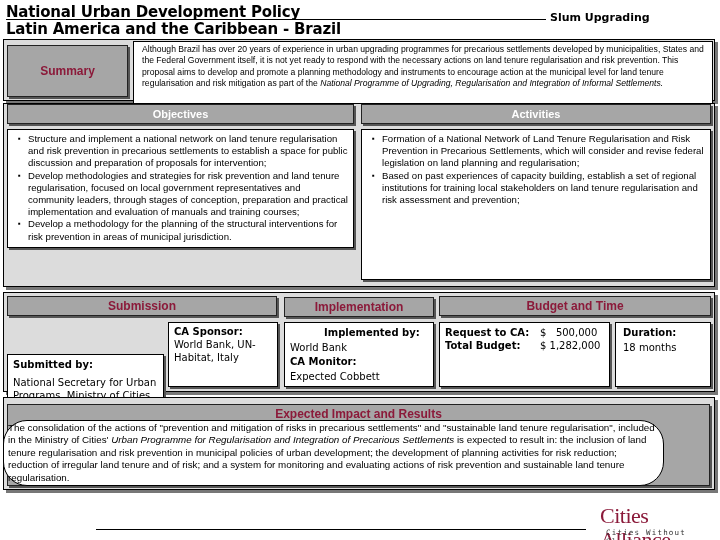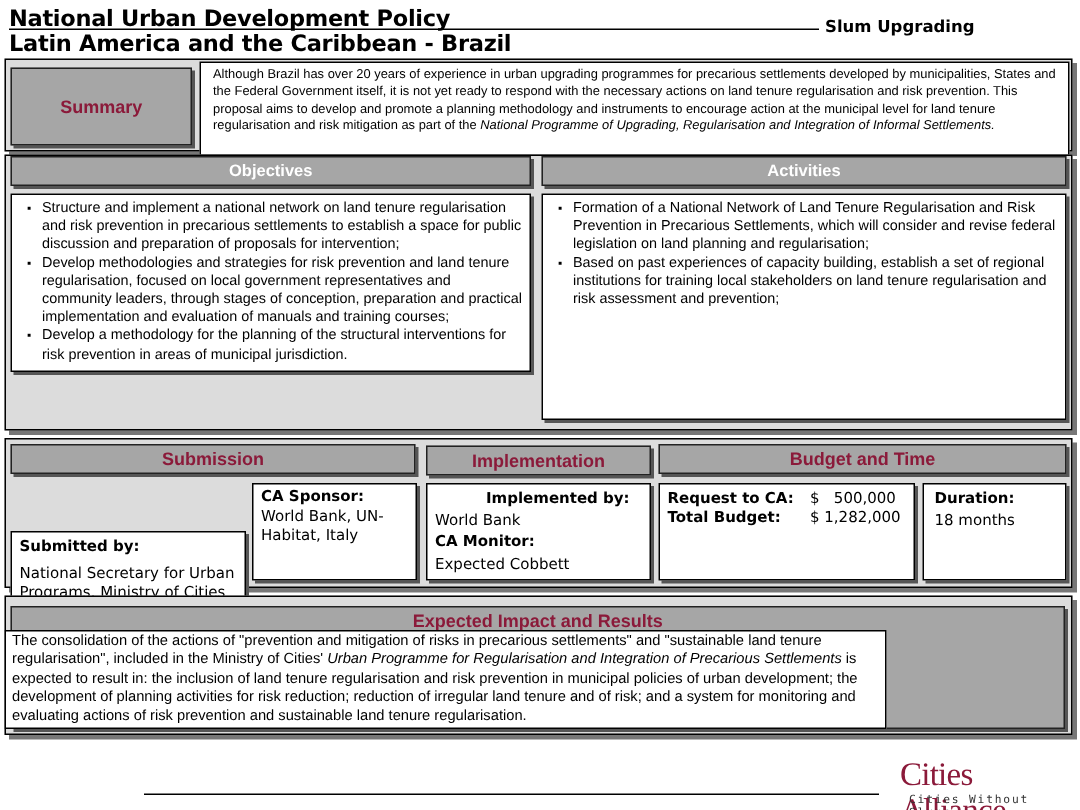--- a/index.html
+++ b/index.html
@@ -106,19 +106,19 @@
 </div>
 <div class="abs white-box" style="left:615px; top:322px; width:96px; height:65px; padding:4px 7px;">
   <div class="lbl" style="margin-bottom:3px;">Duration:</div>
   <div class="val">18 months</div>
 </div>
 
 <div class="abs panel" style="left:3px; top:397px; width:712px; height:93px;"></div>
 <div class="abs gray-head" style="left:7px; top:404px; width:703px; height:82px; font-size:12px; text-align:center; padding-top:0; line-height:18px; box-shadow:2px 2px 0 #555;">
   <span>Expected Impact and Results</span>
 </div>
-<div class="abs white-box" style="left:3px; top:420px; width:588px; height:66px; padding:1px 4px; font-size:9.8px; line-height:12.4px; box-shadow:none;">
+<div class="abs white-box" style="left:3px; top:420px; width:661px; height:66px; padding:1px 4px; font-size:9.8px; line-height:12.4px; box-shadow:none;border-radius:24px;">
   <span>The consolidation of the actions of "prevention and mitigation of risks in precarious settlements" and "sustainable land tenure regularisation", included in the Ministry of Cities' </span><i>Urban Programme for Regularisation and Integration of Precarious Settlements</i><span> is expected to result in: the inclusion of land tenure regularisation and risk prevention in municipal policies of urban development; the development of planning activities for risk reduction; reduction of irregular land tenure and of risk; and a system for monitoring and evaluating actions of risk prevention and sustainable land tenure regularisation.</span>
 </div>
 
 <div class="abs footer-rule"></div>
 <div class="abs logo">Cities Alliance</div>
 <div class="abs logo-sub">Cities Without Slums</div>
 
 </body></html>

